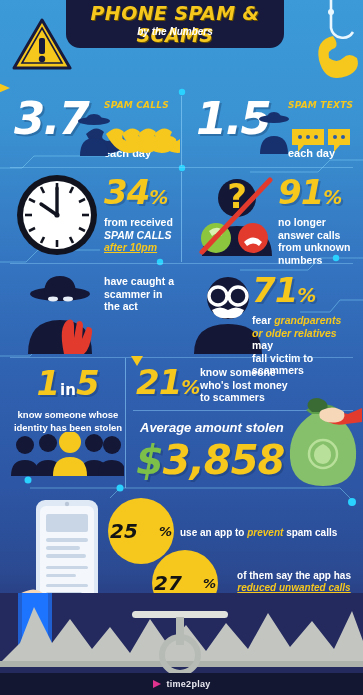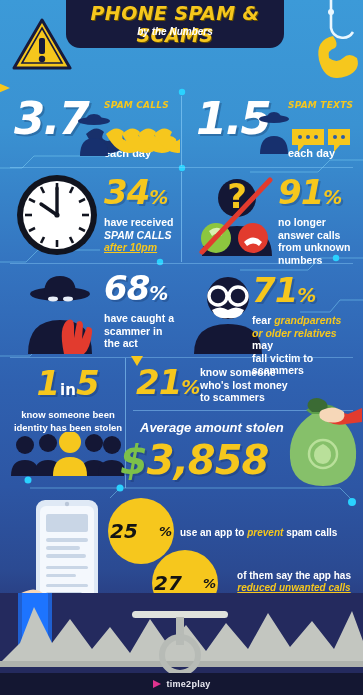--- a/index.html
+++ b/index.html
@@ -179,21 +179,21 @@
         <line x1="30" y1="65" x2="27" y2="71"></line>
       <line x1="71" y1="27" x2="65" y2="30"></line>
         <line x1="21" y1="56" x2="15" y2="59"></line>
     </g>
     <line x1="43" y1="43" x2="43" y2="16" stroke="#11141f" stroke-width="3.4" stroke-linecap="round"></line>
     <line x1="43" y1="43" x2="27" y2="32" stroke="#11141f" stroke-width="3.4" stroke-linecap="round"></line>
     <circle cx="43" cy="43" r="2.6" fill="#11141f"></circle>
   </svg>
   <div style="position:absolute;left:104px;top:176px;">
     <div><span class="stat-pct pct-y">34</span><span class="stat-pct pct-y pct-sign">%</span></div>
-    <div class="stat-txt" style="margin-top:3px;">have received</div>
+    <div class="stat-txt" style="margin-top:3px;">from received</div>
     <div class="stat-txt ital">SPAM CALLS</div>
     <div class="stat-txt ital und yellow">after 10pm</div>
   </div>
 
   <svg style="position:absolute;left:196px;top:172px;" width="82" height="84" viewBox="0 0 82 84">
     <circle cx="41" cy="26" r="19" fill="#141735"></circle>
     <path d="M6 84 q0 -30 35 -30 q35 0 35 30 Z" fill="#141735"></path>
     <text x="41" y="36" font-family="DejaVu Sans, sans-serif" font-size="34" font-weight="bold" fill="#f6c71d" text-anchor="middle">?</text>
     <circle cx="20" cy="66" r="15" fill="#8cc63f"></circle>
     <circle cx="57" cy="66" r="15" fill="#e23b2e"></circle>
@@ -214,21 +214,20 @@
 
   <svg style="position:absolute;left:20px;top:268px;" width="88" height="86" viewBox="0 0 88 86">
     <ellipse cx="40" cy="26" rx="30" ry="7" fill="#141735"></ellipse>
     <path d="M24 26 q0 -18 16 -18 q16 0 16 18 Z" fill="#141735"></path>
     <path d="M8 86 q0 -34 32 -34 q32 0 32 34 Z" fill="#141735"></path>
     <ellipse cx="33" cy="31" rx="5" ry="2.4" fill="#e8eef8"></ellipse>
     <ellipse cx="48" cy="31" rx="5" ry="2.4" fill="#e8eef8"></ellipse>
     <path d="M44 86 q-6 -28 4 -34 q6 -2 6 6 l0 12 l3 -16 q5 -3 6 3 l-1 14 l5 -12 q6 -1 5 6 q-2 16 -8 21 Z" fill="#e23b2e"></path>
   </svg>
   <div style="position:absolute;left:104px;top:272px;">
-    <div><span class="stat-pct pct-w">68</span><span class="stat-pct pct-w pct-sign">%</span></div>
     <div class="stat-txt" style="margin-top:3px;">have caught a</div>
     <div class="stat-txt">scammer in</div>
     <div class="stat-txt">the act</div>
   </div>
 
   <svg style="position:absolute;left:192px;top:272px;" width="72" height="82" viewBox="0 0 72 82">
     <circle cx="36" cy="26" r="21" fill="#141735"></circle>
     <path d="M2 82 q0 -30 34 -30 q34 0 34 30 Z" fill="#141735"></path>
     <circle cx="26" cy="24" r="9" fill="none" stroke="#ffffff" stroke-width="3.4"></circle>
     <circle cx="46" cy="24" r="9" fill="none" stroke="#ffffff" stroke-width="3.4"></circle>
@@ -248,21 +247,21 @@
 
   <div class="hdiv" style="top:357px;"></div>
 
   <div class="vdiv" style="left:125px;top:358px;height:130px;"></div>
   <div style="position:absolute;left:131px;top:356px;width:12px;height:10px;background:#f6c71d;clip-path:polygon(0 0,100% 0,50% 100%);"></div>
 
   <div style="position:absolute;left:12px;top:366px;width:112px;text-align:center;">
     <div class="oneinfive">
       <span>1</span><span class="in-sm">in</span><span>5</span>
     </div>
-    <div class="stat-txt" style="margin-top:2px;font-size:9.5px;">know someone been</div>
+    <div class="stat-txt" style="margin-top:2px;font-size:9.5px;">know someone whose</div>
     <div class="stat-txt" style="font-size:9.5px;">identity has been stolen</div>
   </div>
   <svg style="position:absolute;left:10px;top:432px;" width="114" height="44" viewBox="0 0 114 44">
     <g fill="#141735">
       <circle cx="15" cy="13" r="9"></circle>
         <path d="M1 44 q0 -16 14 -16 q14 0 14 16 Z"></path>
       <circle cx="38" cy="11" r="9"></circle>
         <path d="M24 44 q0 -16 14 -16 q14 0 14 16 Z"></path>
       <circle cx="84" cy="11" r="9"></circle>
         <path d="M70 44 q0 -16 14 -16 q14 0 14 16 Z"></path>
@@ -279,21 +278,21 @@
     <span class="stat-pct pct-y">21</span><span class="stat-pct pct-y pct-sign">%</span>
   </div>
   <div style="position:absolute;left:200px;top:366px;">
     <div class="stat-txt">know someone</div>
     <div class="stat-txt">who's lost money</div>
     <div class="stat-txt">to scammers</div>
   </div>
   <div style="position:absolute;left:133px;top:410px;width:220px;height:1px;background:rgba(150,215,255,.45);"></div>
 
   <div class="avg-stolen" style="position:absolute;left:140px;top:420px;">Average amount stolen</div>
-  <div class="money" style="position:absolute;left:120px;top:440px;">
+  <div class="money" style="position:absolute;left:136px;top:440px;">
     <span class="dol">$</span><span>3,858</span>
   </div>
 
   <svg style="position:absolute;left:282px;top:392px;" width="80" height="96" viewBox="0 0 80 96">
     <path d="M24 18 q16 -12 34 0 q-6 6 -17 6 q-11 0 -17 -6 Z" fill="#5c9e4a"></path>
     <path d="M30 22 q-24 16 -22 44 q2 28 33 28 q31 0 33 -28 q2 -28 -22 -44 Z" fill="#86c06a"></path>
     <circle cx="41" cy="62" r="14" fill="none" stroke="#b9e09a" stroke-width="2.5"></circle>
     <path d="M41 52 q9 4 8 12 q-1 7 -8 8 q-8 -1 -9 -8 q-1 -8 9 -12 Z" fill="#b9e09a"></path>
     <path d="M30 20 q-8 -6 -2 -12 q8 -5 16 2 q4 6 -2 10 Z" fill="#3b6b34"></path>
     <path d="M44 24 q10 -6 22 -2 l14 -6 l0 14 l-16 2 q-10 2 -18 -2 Z" fill="#e23b2e"></path>

